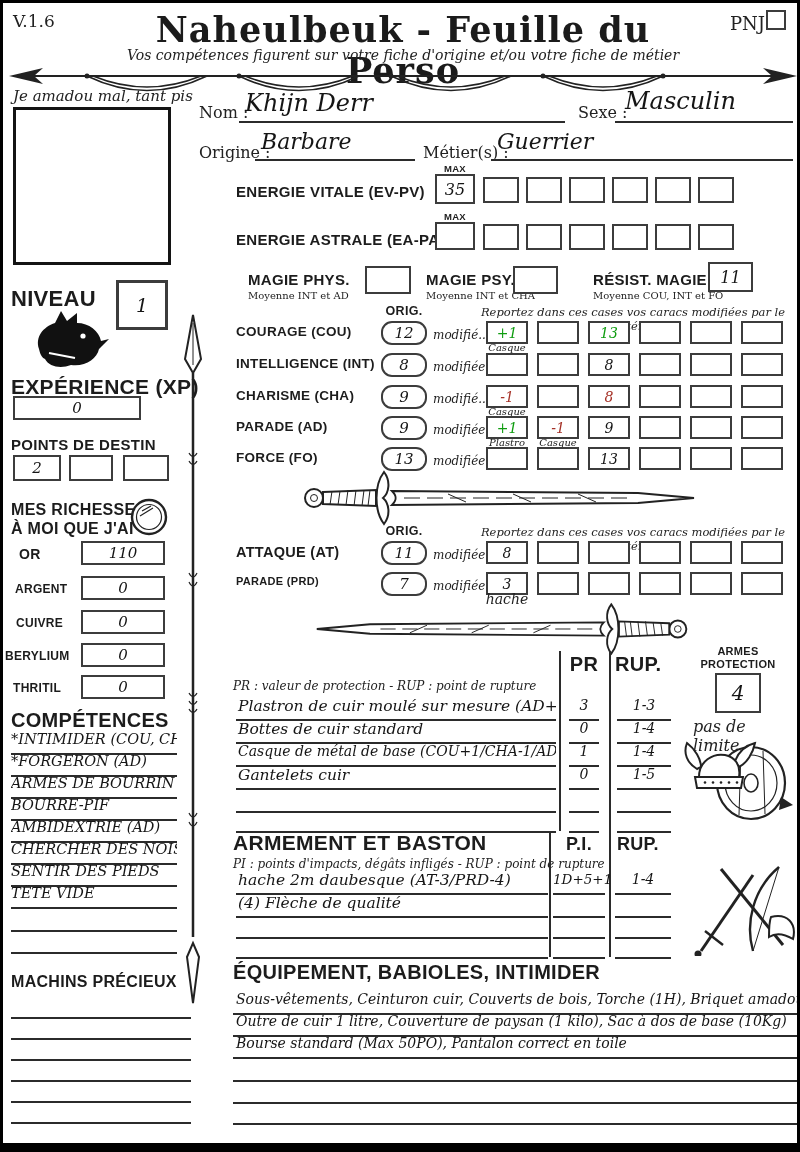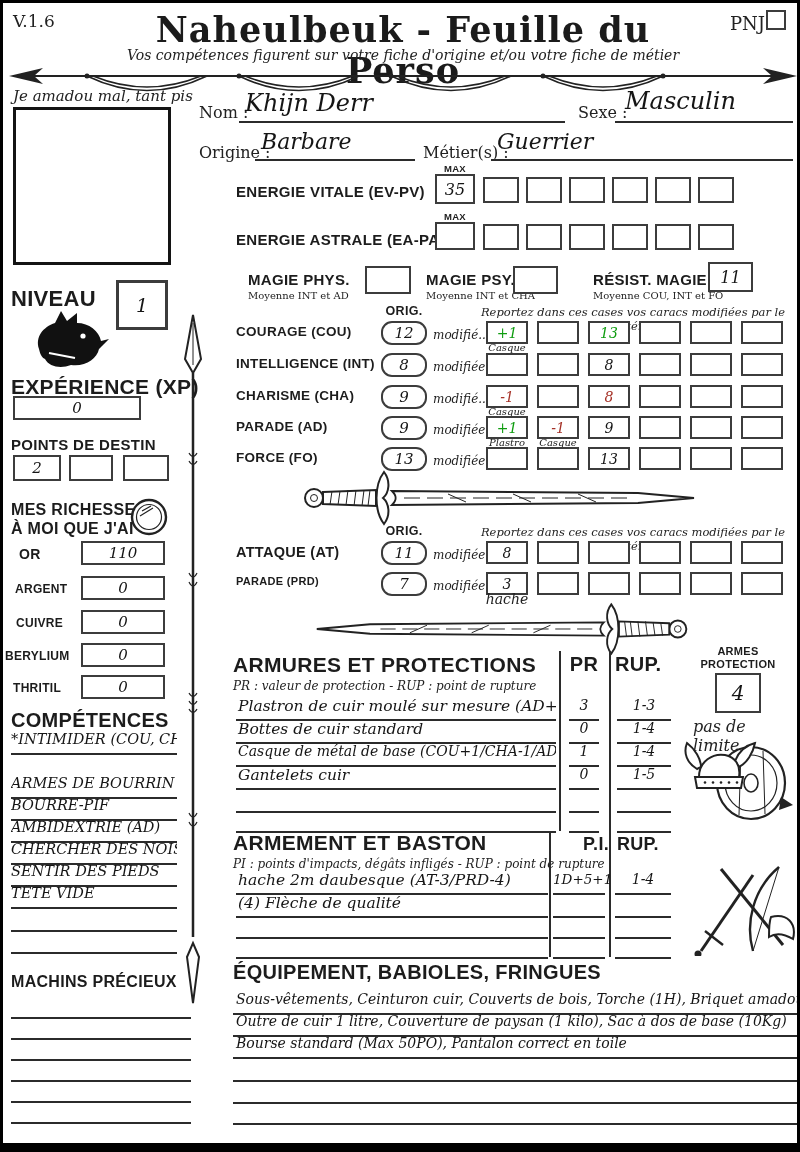--- a/index.html
+++ b/index.html
@@ -115,20 +115,21 @@
   <div class="box hw" style="left:78px;top:573px;width:84px;height:24px;font-size:15px">0</div>
   <div class="abs head" style="left:13px;top:613px;font-size:12px">CUIVRE</div>
   <div class="box hw" style="left:78px;top:607px;width:84px;height:24px;font-size:15px">0</div>
   <div class="abs head" style="left:2px;top:646px;font-size:12px">BERYLIUM</div>
   <div class="box hw" style="left:78px;top:640px;width:84px;height:24px;font-size:15px">0</div>
   <div class="abs head" style="left:10px;top:678px;font-size:12px">THRITIL</div>
   <div class="box hw" style="left:78px;top:672px;width:84px;height:24px;font-size:15px">0</div>
 
   <div class="abs head" style="left:8px;top:706px;font-size:20px">COMPÉTENCES</div>
   <div class="skline hw" style="top:728px">*INTIMIDER (COU, CHA)</div>
+  <div class="skline hw" style="top:750px">*FORGERON (AD)</div>
   <div class="skline hw" style="top:772px">ARMES DE BOURRIN</div>
   <div class="skline hw" style="top:794px">BOURRE-PIF</div>
   <div class="skline hw" style="top:816px">AMBIDEXTRIE (AD)</div>
   <div class="skline hw" style="top:838px">CHERCHER DES NOISES</div>
   <div class="skline hw" style="top:860px">SENTIR DES PIEDS</div>
   <div class="skline hw" style="top:882px">TÊTE VIDE</div>
   <div class="skline" style="top:905px"></div>
   <div class="skline" style="top:927px"></div>
 
   <div class="abs head" style="left:8px;top:970px;font-size:16px">MACHINS PRÉCIEUX</div>
@@ -316,21 +317,20 @@
       <circle cx="16" cy="29" r="3.5" fill="none" stroke="#222" stroke-width="1"></circle>
       <path d="M25,23 L78,21 L78,37 L25,35 Z" fill="#fff" stroke="#222" stroke-width="2"></path>
       <path d="M34,22 L32,36 M42,22 L40,36 M50,21 L48,36 M58,21 L56,37 M66,21 L64,37 M72,21 L70,37" stroke="#222" stroke-width="1" fill="none"></path>
       <path d="M86,3 C76,16 76,42 86,55 C93,46 91,34 85,29 C91,24 93,12 86,3 Z" fill="#fff" stroke="#222" stroke-width="2"></path>
       <path d="M94,22 L340,24 L396,29 L340,34 L94,36 C99,31 99,27 94,22 Z" fill="#fff" stroke="#222" stroke-width="2"></path>
       <path d="M106,29 L332,29" stroke="#222" stroke-width="1" stroke-dasharray="16 7" fill="none"></path>
       <path d="M150,25 L168,33 M215,25 L233,33 M280,25 L298,33" stroke="#222" stroke-width="1" fill="none"></path>
     </svg>
   </div>
 
-  <div class="abs head" style="left:230px;top:650px;font-size:21px">ARMURES ET PROTECTIONS</div>
   <div class="abs cali" style="left:230px;top:676px;font-size:12px">PR : valeur de protection - RUP : point de rupture</div>
   <div class="abs head" style="left:556px;top:650px;width:50px;text-align:center;font-size:20px">PR</div>
   <div class="abs head" style="left:612px;top:650px;font-size:20px">RUP.</div>
   <div class="vline" style="left:556px;top:648px;height:180px"></div>
   <div class="vline" style="left:606px;top:648px;height:180px"></div>
 
   <div class="arow" style="top:694px">
     <div class="aname hw">Plastron de cuir moulé sur mesure (AD+1)</div>
     <div class="apr hw">3</div>
     <div class="arup hw">1-3</div>
@@ -381,21 +381,21 @@
       <circle cx="24" cy="47.5" r="1.3" fill="#222"></circle>
         <circle cx="32" cy="47.5" r="1.3" fill="#222"></circle>
       <circle cx="40" cy="47.5" r="1.3" fill="#222"></circle>
         <circle cx="48" cy="47.5" r="1.3" fill="#222"></circle>
       <circle cx="56" cy="47.5" r="1.3" fill="#222"></circle>
     </svg>
   </div>
 
   <div class="abs head" style="left:230px;top:828px;font-size:21px">ARMEMENT ET BASTON</div>
   <div class="abs cali" style="left:230px;top:854px;font-size:12px">PI : points d'impacts, dégâts infligés - RUP : point de rupture</div>
-  <div class="abs head" style="left:546px;top:831px;width:60px;text-align:right;font-size:18px">P.I.</div>
+  <div class="abs head" style="left:546px;top:831px;width:60px;text-align:center;font-size:18px">P.I.</div>
   <div class="abs head" style="left:614px;top:831px;font-size:18px">RUP.</div>
   <div class="vline" style="left:546px;top:828px;height:126px"></div>
   <div class="vline" style="left:606px;top:828px;height:126px"></div>
 
   <div class="arow" style="top:868px">
     <div class="wname hw">hache 2m daubesque (AT-3/PRD-4)</div>
     <div class="wpi hw">1D+5+1</div>
     <div class="wrup hw">1-4</div>
   </div>
   <div class="arow" style="top:891px">
@@ -419,21 +419,21 @@
       <path d="M88,6 C62,28 54,62 62,90" fill="none" stroke="#222" stroke-width="2.4"></path>
       <line x1="88" y1="6" x2="62" y2="90" stroke="#222" stroke-width="1"></line>
       <line x1="10" y1="90" x2="62" y2="14" stroke="#222" stroke-width="3"></line>
       <line x1="14" y1="70" x2="32" y2="84" stroke="#222" stroke-width="2.4"></line>
       <circle cx="7" cy="93" r="3.5" fill="#222"></circle>
       <line x1="30" y1="8" x2="92" y2="84" stroke="#222" stroke-width="3"></line>
       <path d="M80,56 C96,52 106,62 102,78 C92,72 84,72 78,76 C78,68 78,61 80,56 Z" fill="#fff" stroke="#222" stroke-width="2"></path>
     </svg>
   </div>
 
-  <div class="abs head" style="left:230px;top:958px;font-size:20px">ÉQUIPEMENT, BABIOLES, FRINGUES</div>
+  <div class="abs head" style="left:230px;top:958px;font-size:20px">ÉQUIPEMENT, BABIOLES, INTIMIDER</div>
   <div class="eqline hw" style="top:988px">Sous-vêtements, Ceinturon cuir, Couverts de bois, Torche (1H), Briquet amadou, Écuelle</div>
   <div class="eqline hw" style="top:1010px">Outre de cuir 1 litre, Couverture de paysan (1 kilo), Sac à dos de base (10Kg)</div>
   <div class="eqline hw" style="top:1032px">Bourse standard (Max 50PO), Pantalon correct en toile</div>
   <div class="eqline" style="top:1055px"></div>
   <div class="eqline" style="top:1077px"></div>
   <div class="eqline" style="top:1098px"></div>
   <div class="eqline" style="top:1119px"></div>
 
 </div>
 

